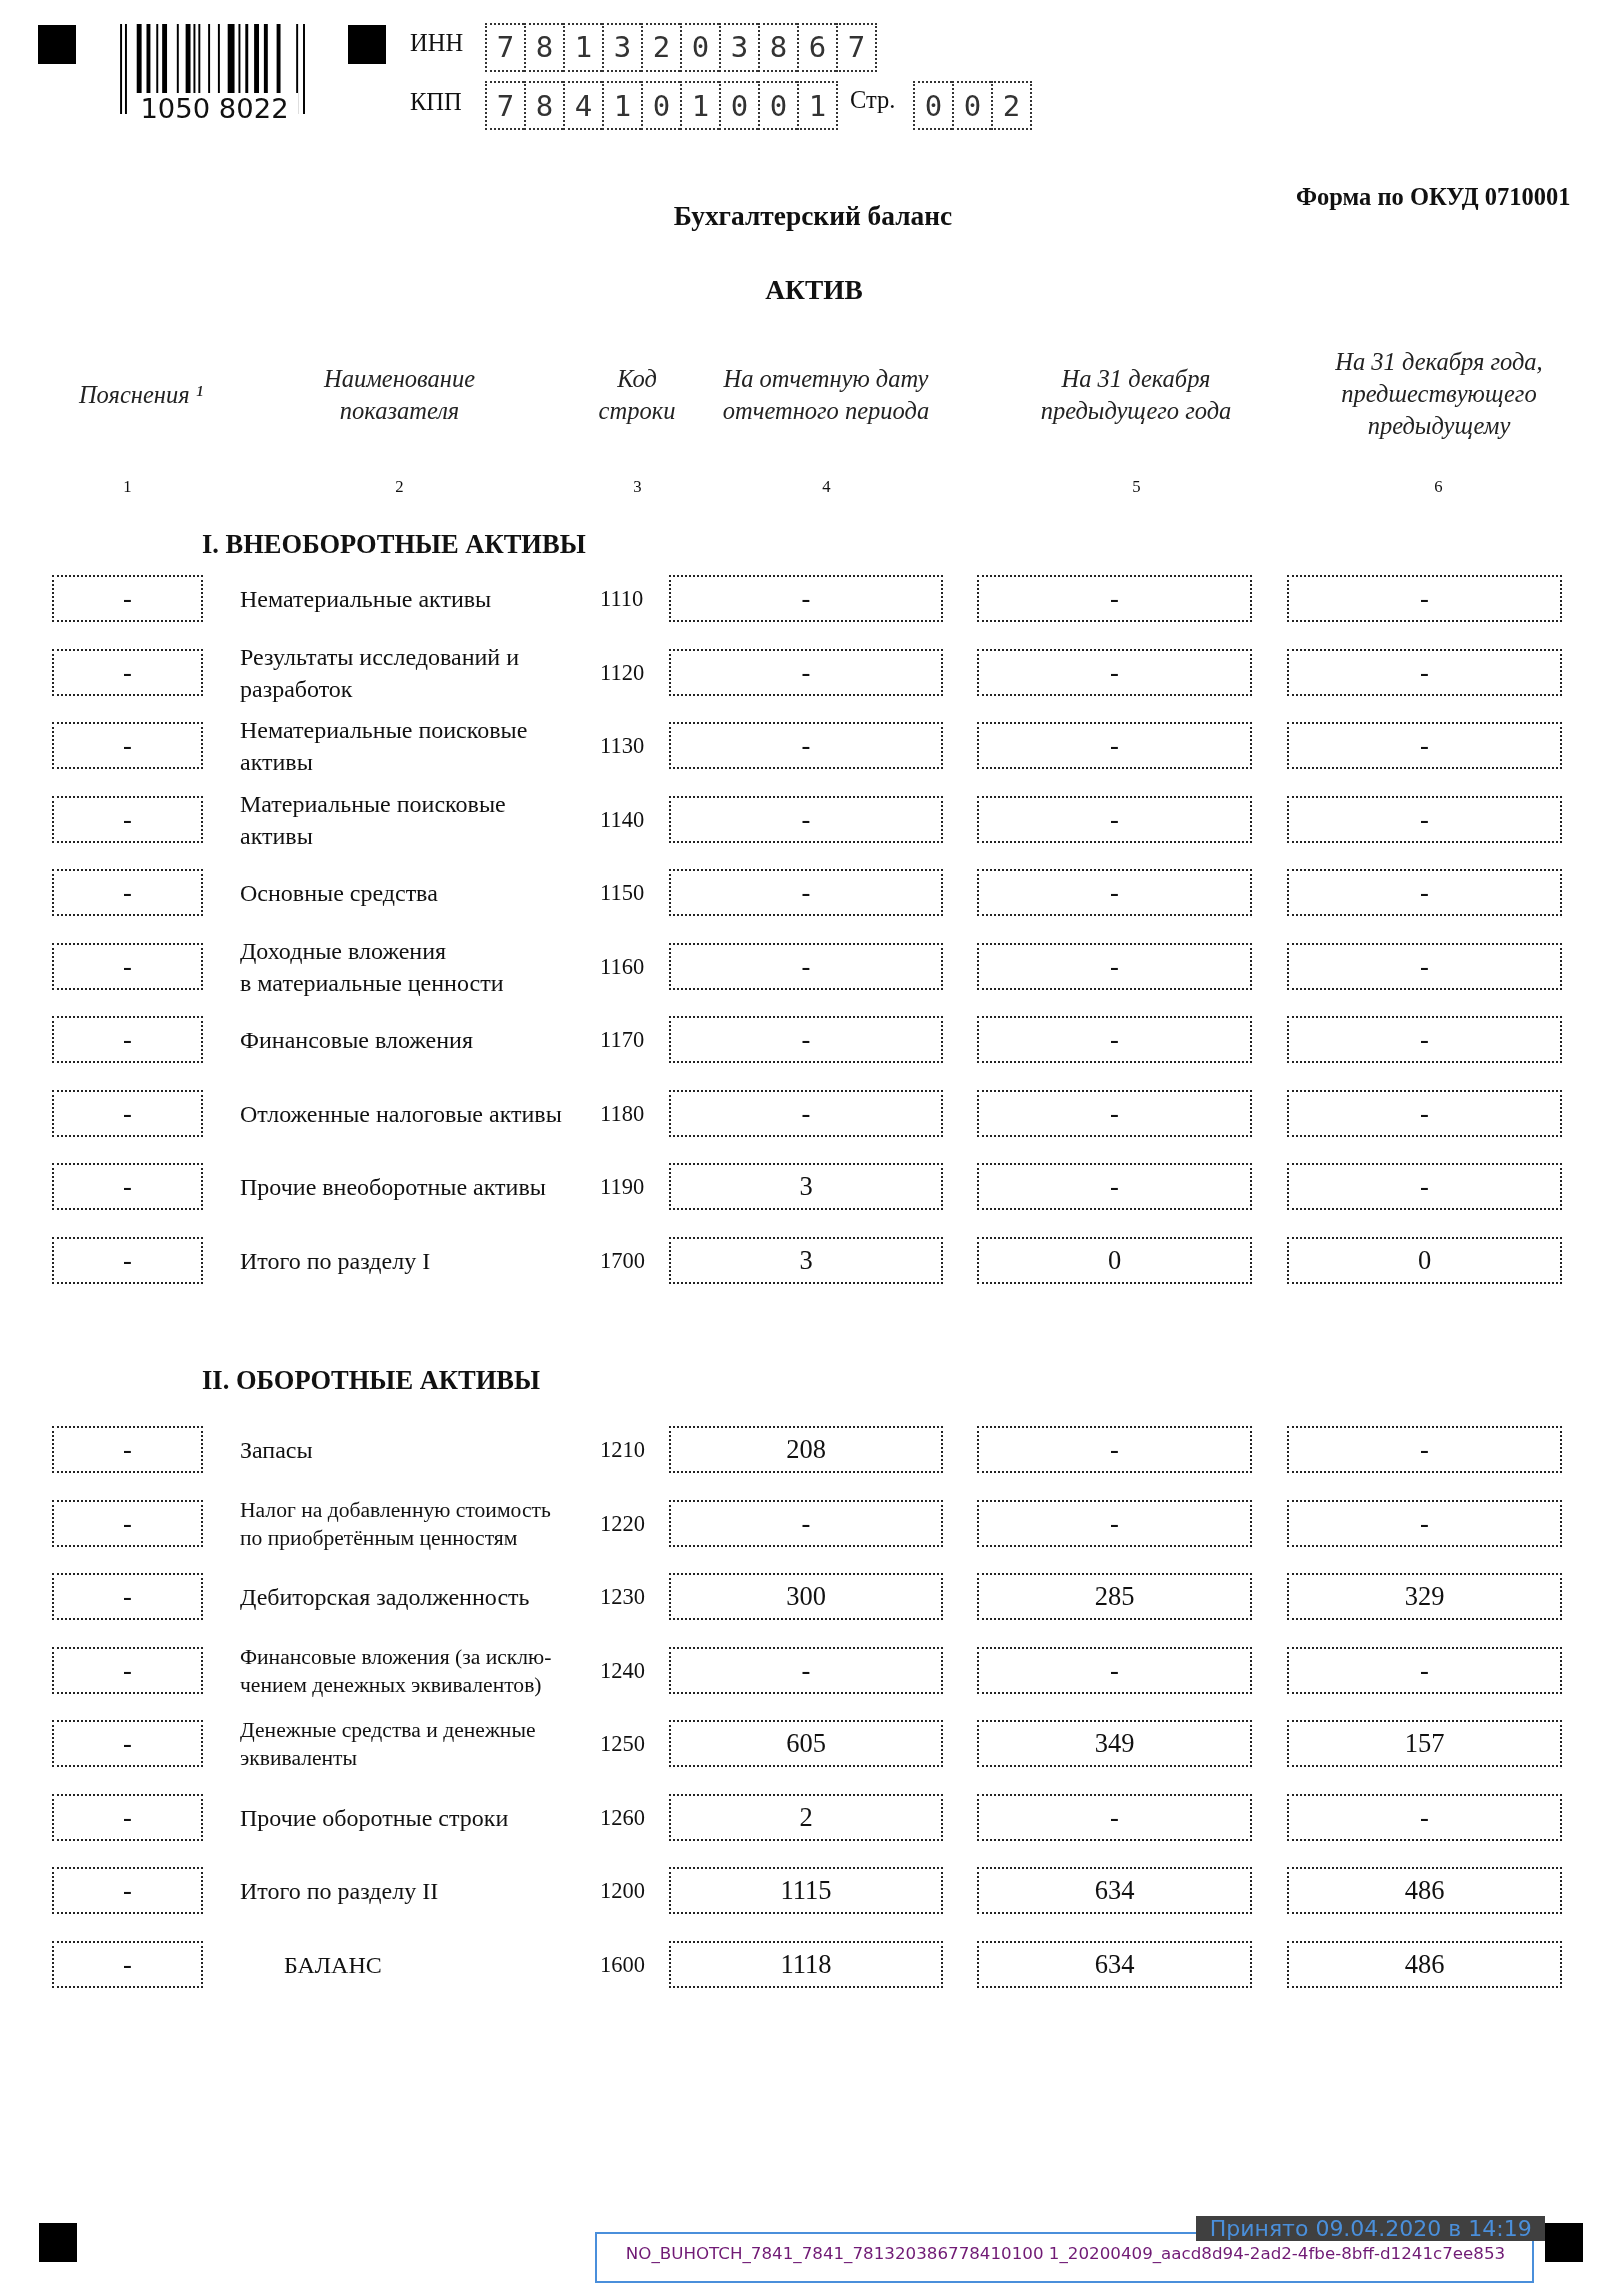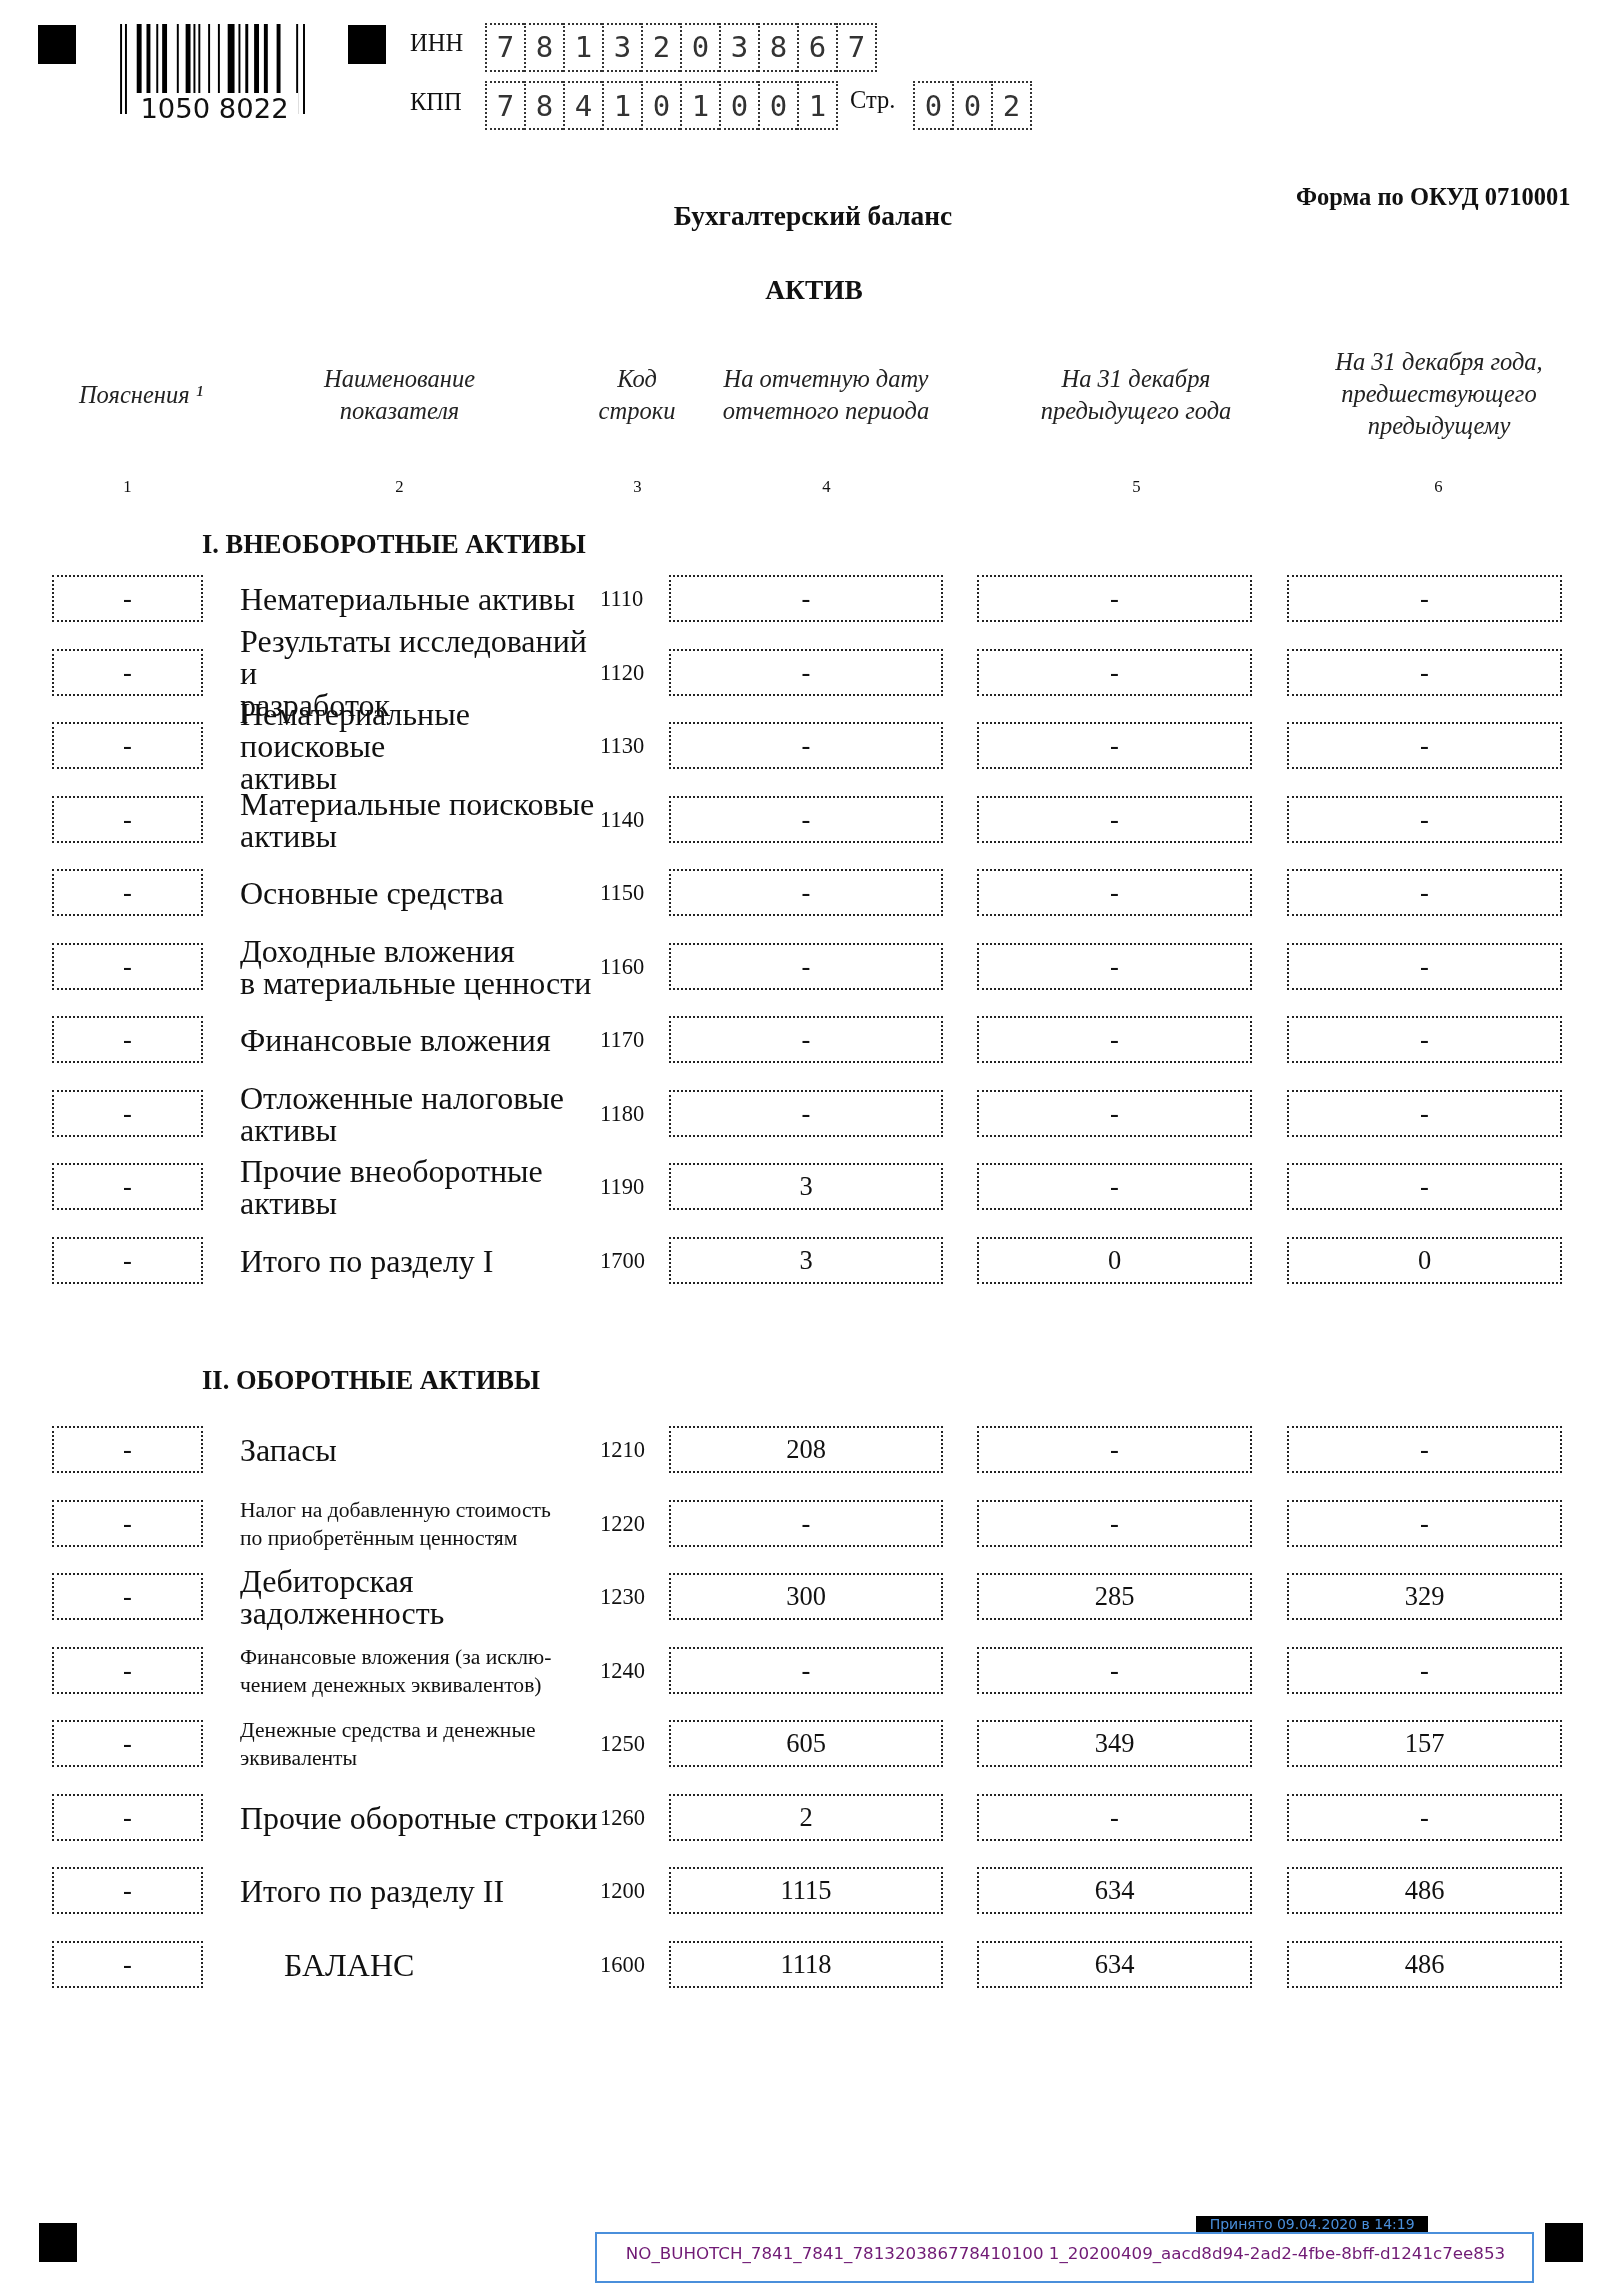--- a/index.html
+++ b/index.html
@@ -21,28 +21,28 @@
   .colnum { position:absolute; font-size:16.7px; text-align:center; width:59px; }
   .section { position:absolute; left:202px; font-weight:bold; font-size:26.5px;text-align:center; }
   .row { position:absolute; left:0; width:1620px; height:47px; }
   .box { position:absolute; top:0; height:43px; border:2px dotted #222; display:flex;
       align-items:center; justify-content:center; font-size:26.5px; }
   .b1 { left:52px; width:147px; }
   .b4 { left:669px; width:270px; }
   .b5 { left:977px; width:271px; }
   .b6 { left:1287px; width:271px; }
   .name { position:absolute; left:240px; top:0; height:47px; width:363px; display:flex;
-      flex-direction:column; justify-content:center; font-size:32px; line-height:32px; }
+      flex-direction:column; justify-content:center; font-size:24px; line-height:32px; }
   .name.small { font-size:21.6px; line-height:28px; }
   .name.bold { font-weight:normal;margin-left:44px; }
   .code { position:absolute; left:600px; top:0; height:47px; display:flex; align-items:center; font-size:22.5px; }
   .stamp { position:absolute; left:595px; top:2232px; width:935px; height:47px;
       border:2.9px solid #4a8fdb; border-top-width:2.9px; }
-  .stamp-title { position:absolute; left:1196px; top:2216px; background:#000000; padding:0 13.7px;
-      color:#4a8fdb; font-family:"DejaVu Sans","Liberation Sans",sans-serif; font-size:14px; }
+  .stamp-title { position:absolute; left:1196px; top:2216px; background:#404040; padding:0 13.7px;
+      color:#4a8fdb; font-family:"DejaVu Sans","Liberation Sans",sans-serif; font-size:22px; }
   .stamp-file { position:absolute; left:595px; top:2243px; width:941px; text-align:center;
       color:#701a75; font-family:"DejaVu Sans","Liberation Sans",sans-serif; font-size:16.7px; }
 </style>
 </head>
 <body>
 
 <div class="marker" style="left:38px;top:24.5px;"></div>
 <div class="marker" style="left:348px;top:24.5px;"></div>
 <div class="marker" style="left:39px;top:2223px;"></div>
 <div class="marker" style="left:1545px;top:2223px;"></div>

